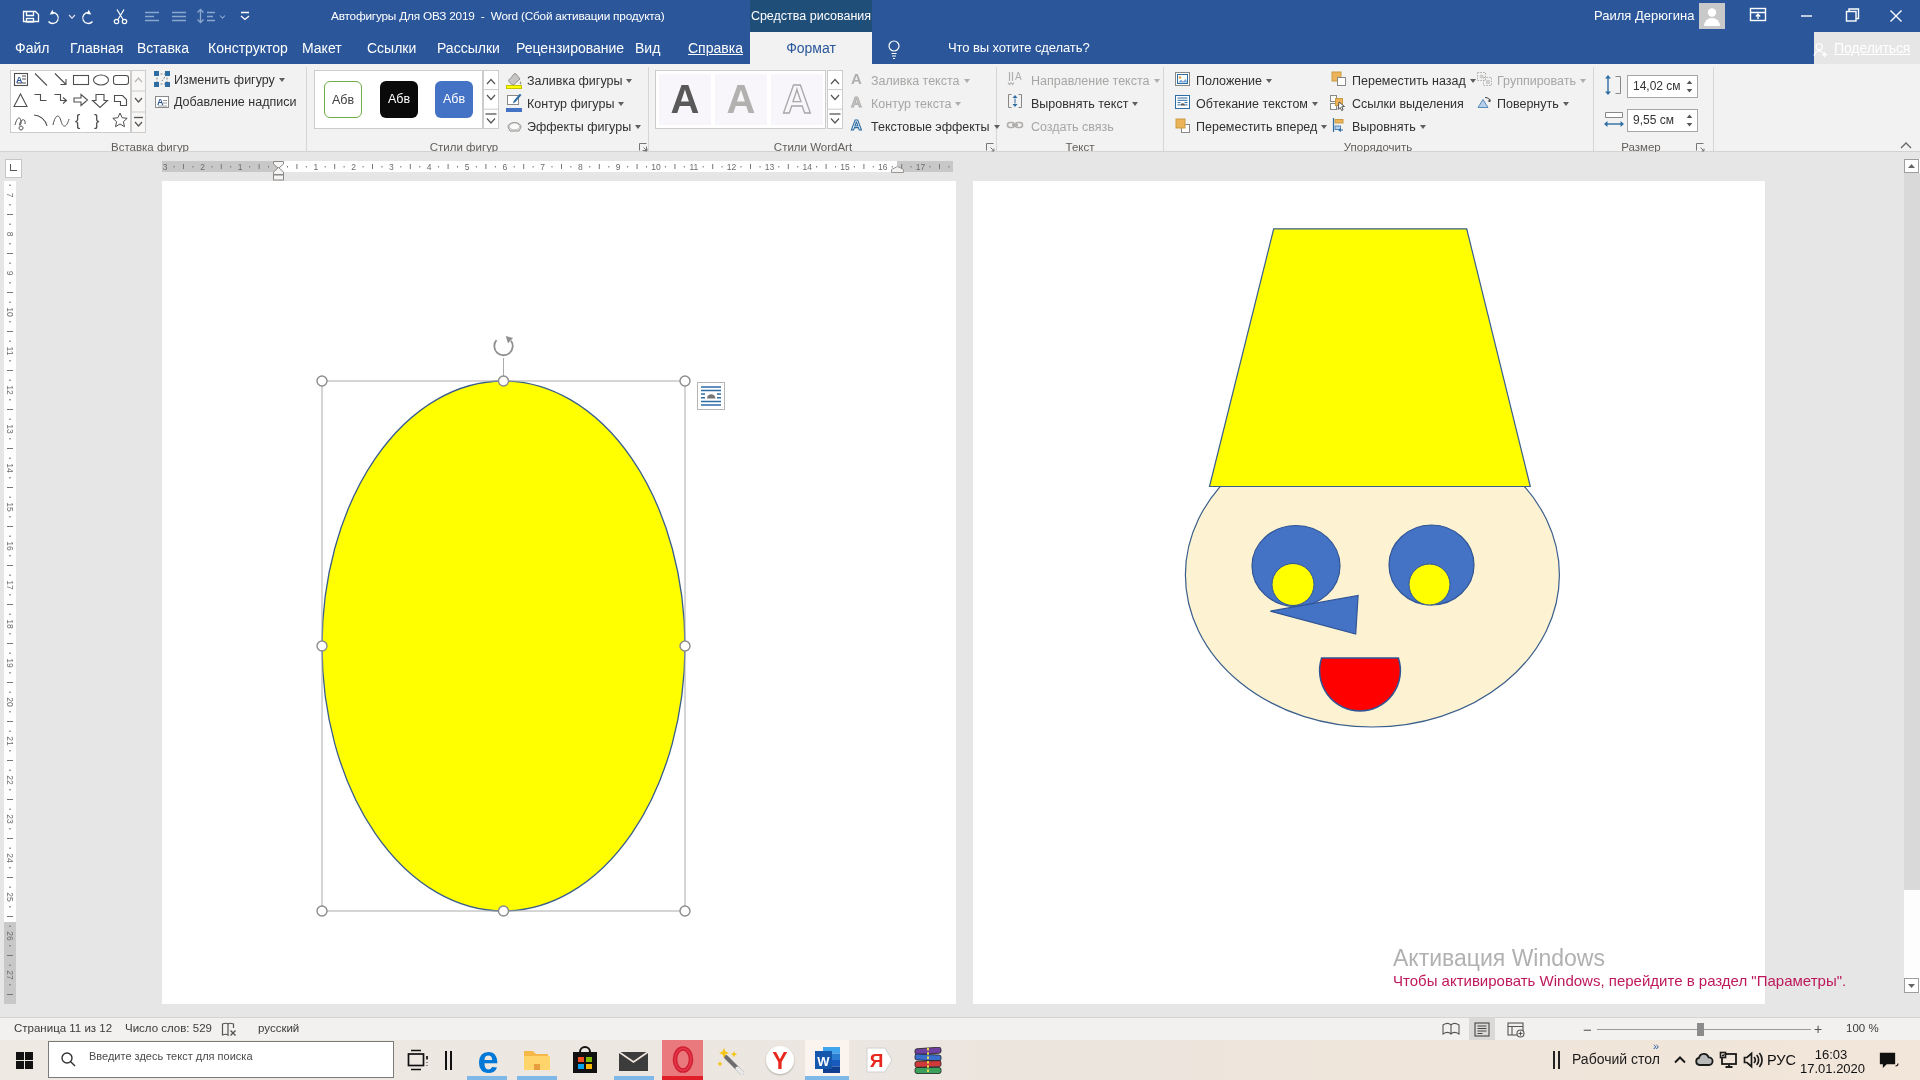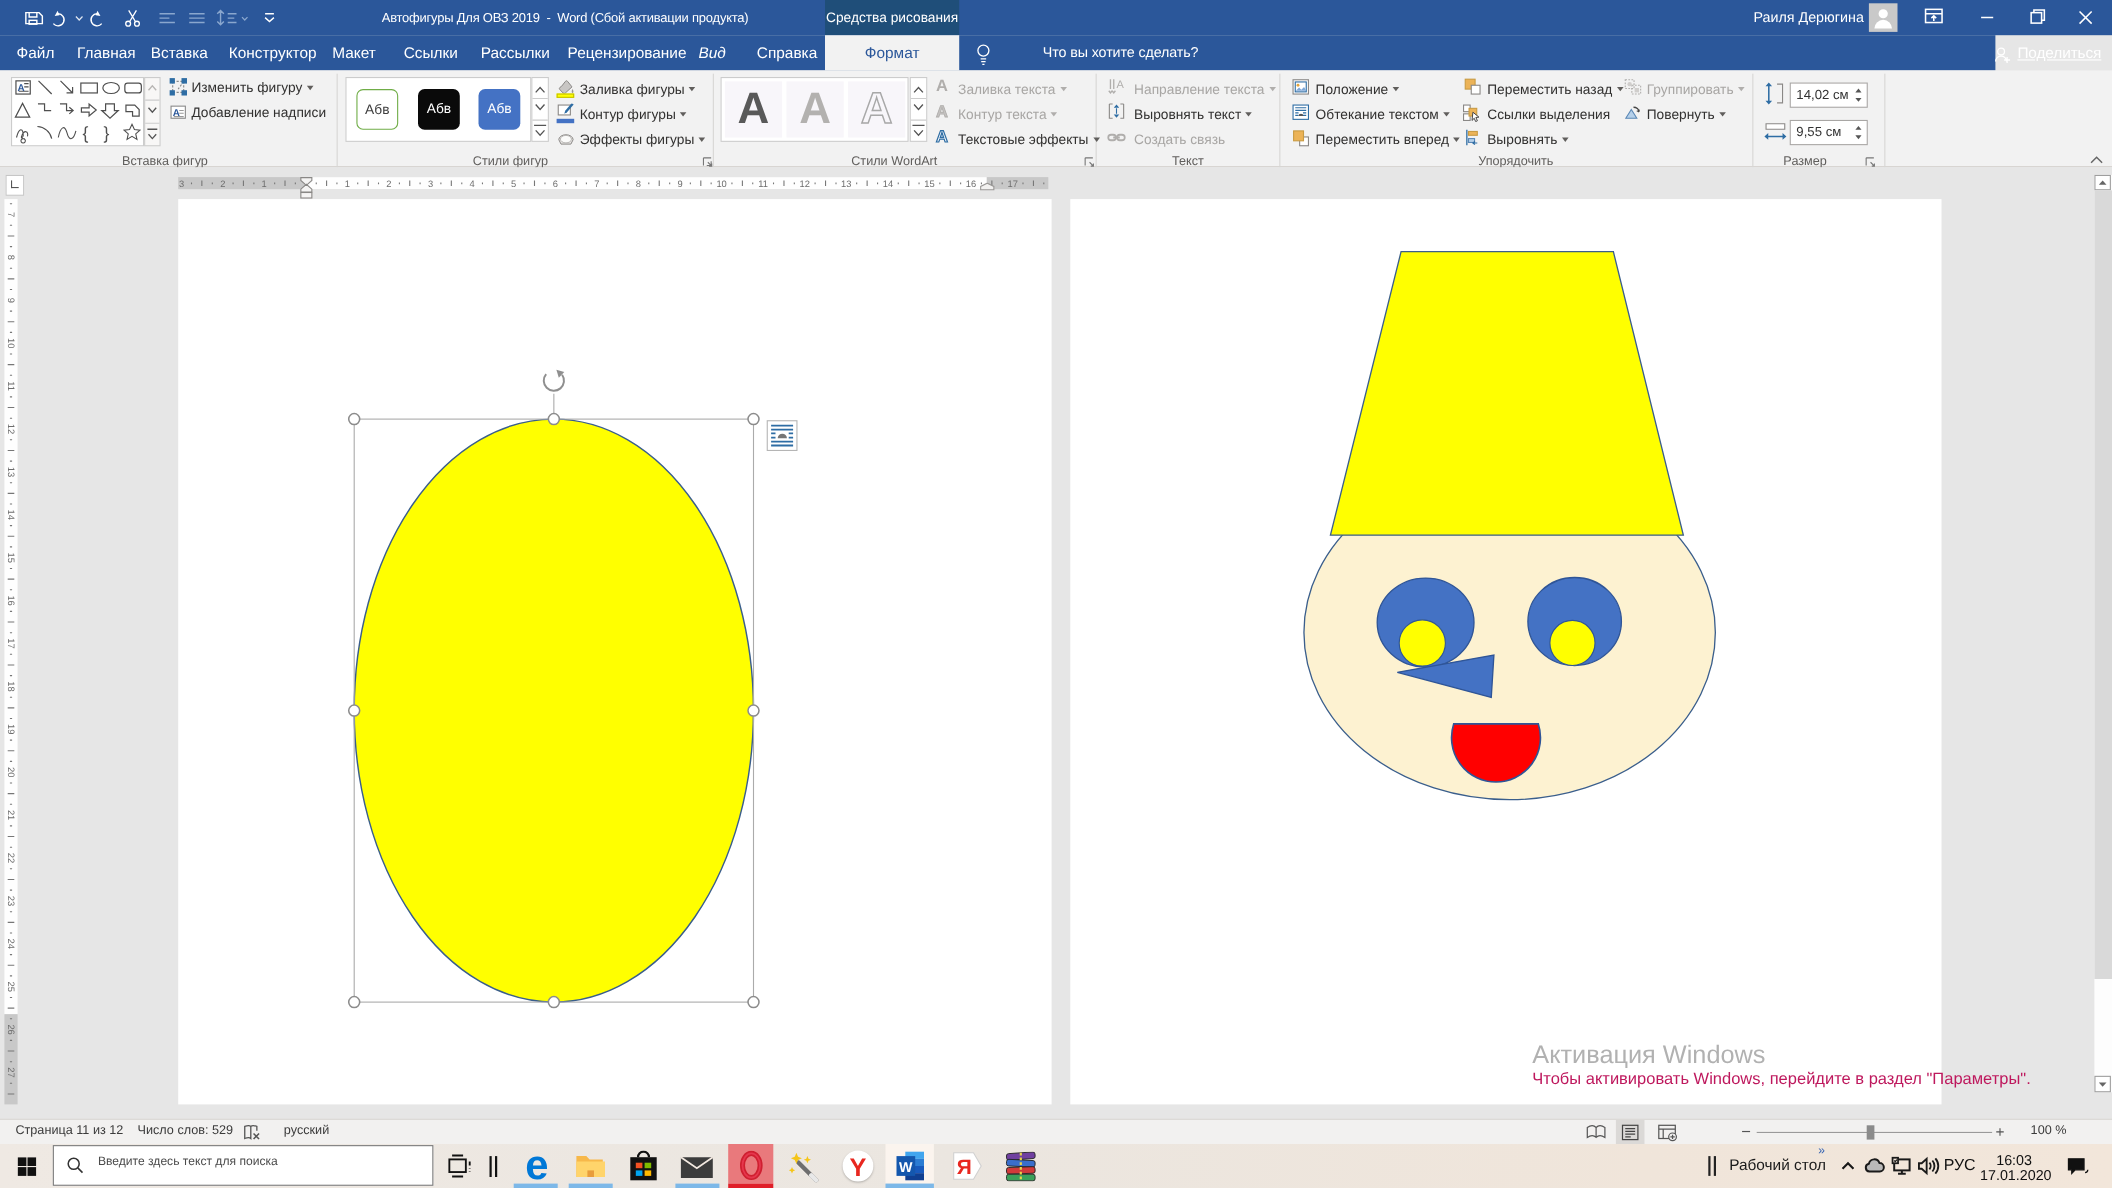--- a/index.html
+++ b/index.html
@@ -41,21 +41,21 @@
       <g stroke="#8aa7ce" fill="none" stroke-width="1.3">
         <path d="M131 12.5 h14 M131 16.5 h9 M131 20.5 h14"></path>
         <path d="M158 12.5 h14 M158 16.5 h14 M158 20.5 h14"></path>
         <path d="M186.5 10 v12 M183.5 12.5 l3 -3 3 3 M183.5 19.5 l3 3 3 -3 M193 12.5 h8 M193 16.5 h6 M193 20.5 h8"></path>
         <path d="M206 15.5 l2.5 2.7 2.5 -2.7" stroke-width="1.1"></path>
       </g>
       <g stroke="#fff" fill="none" stroke-width="1.3">
         <path d="M227 12.5 h8 M227 16 l4 3.5 4 -3.5"></path>
       </g>
     </svg>
-<div class="abs" style="left:331px;top:0;width:700px;height:32px;line-height:32px;color:#fff;font-size:11.8px;letter-spacing:-0.2px;margin-left:16px;">Автофигуры Для ОВЗ 2019&nbsp;&nbsp;-&nbsp;&nbsp;Word (Сбой активации продукта)</div>
+<div class="abs" style="left:331px;top:0;width:700px;height:32px;line-height:32px;color:#fff;font-size:11.8px;letter-spacing:-0.2px;">Автофигуры Для ОВЗ 2019&nbsp;&nbsp;-&nbsp;&nbsp;Word (Сбой активации продукта)</div>
 <div class="abs" style="left:750px;top:0;width:122px;height:32px;background:#1f4e79;color:#fff;font-size:12.5px;text-align:center;line-height:33px;">Средства рисования</div>
 <div class="abs" style="left:1594px;top:0;width:120px;height:32px;line-height:32px;color:#fff;font-size:13px;">Раиля Дерюгина</div>
 <div class="abs" style="left:1699px;top:3px;width:26px;height:26px;background:#c9c9c9;">
       <svg width="26" height="26" viewBox="0 0 26 26">
         <circle cx="13" cy="9.5" r="4.2" fill="#fff"></circle>
         <path d="M5 23 a8 8 0 0 1 16 0 z" fill="#fff"></path>
       </svg>
     </div>
 <svg class="abs" style="left:1744px;top:0" width="176" height="32" viewBox="0 0 176 32">
       <g stroke="#fff" fill="none" stroke-width="1.4">
@@ -70,22 +70,22 @@
 </div>
 <div class="abs tabrow">
 <div class="tab" style="left:15px;">Файл</div>
 <div class="tab" style="left:70px;">Главная</div>
 <div class="tab" style="left:137px;">Вставка</div>
 <div class="tab" style="left:208px;">Конструктор</div>
 <div class="tab" style="left:302px;">Макет</div>
 <div class="tab" style="left:367px;">Ссылки</div>
 <div class="tab" style="left:437px;">Рассылки</div>
 <div class="tab" style="left:516px;">Рецензирование</div>
-<div class="tab" style="left:635px;font-style:italic;">Вид</div>
-<div class="tab" style="left:688px;">Справка</div>
+<div class="tab" style="left:635px;">Вид</div>
+<div class="tab" style="left:688px;text-decoration:underline;">Справка</div>
 <div class="abs" style="left:750px;top:0;width:122px;height:32px;background:#f2f2f2;color:#2b579a;font-size:14px;text-align:center;line-height:32px;">Формат</div>
 <svg class="abs" style="left:884px;top:6px" width="20" height="22" viewBox="0 0 20 22">
       <g stroke="#fff" fill="none" stroke-width="1.2">
         <circle cx="10" cy="8" r="5"></circle>
         <path d="M7.5 15.5 h5 M8 18 h4 M9 20.5 h2"></path>
       </g>
     </svg>
 <div class="tab" style="left:948px;font-size:13px;letter-spacing:-0.1px;">Что вы хотите сделать?</div>
 <svg class="abs" style="left:1811px;top:8px" width="20" height="20" viewBox="0 0 22 22">
       <g stroke="#fff" fill="none" stroke-width="1.3">

